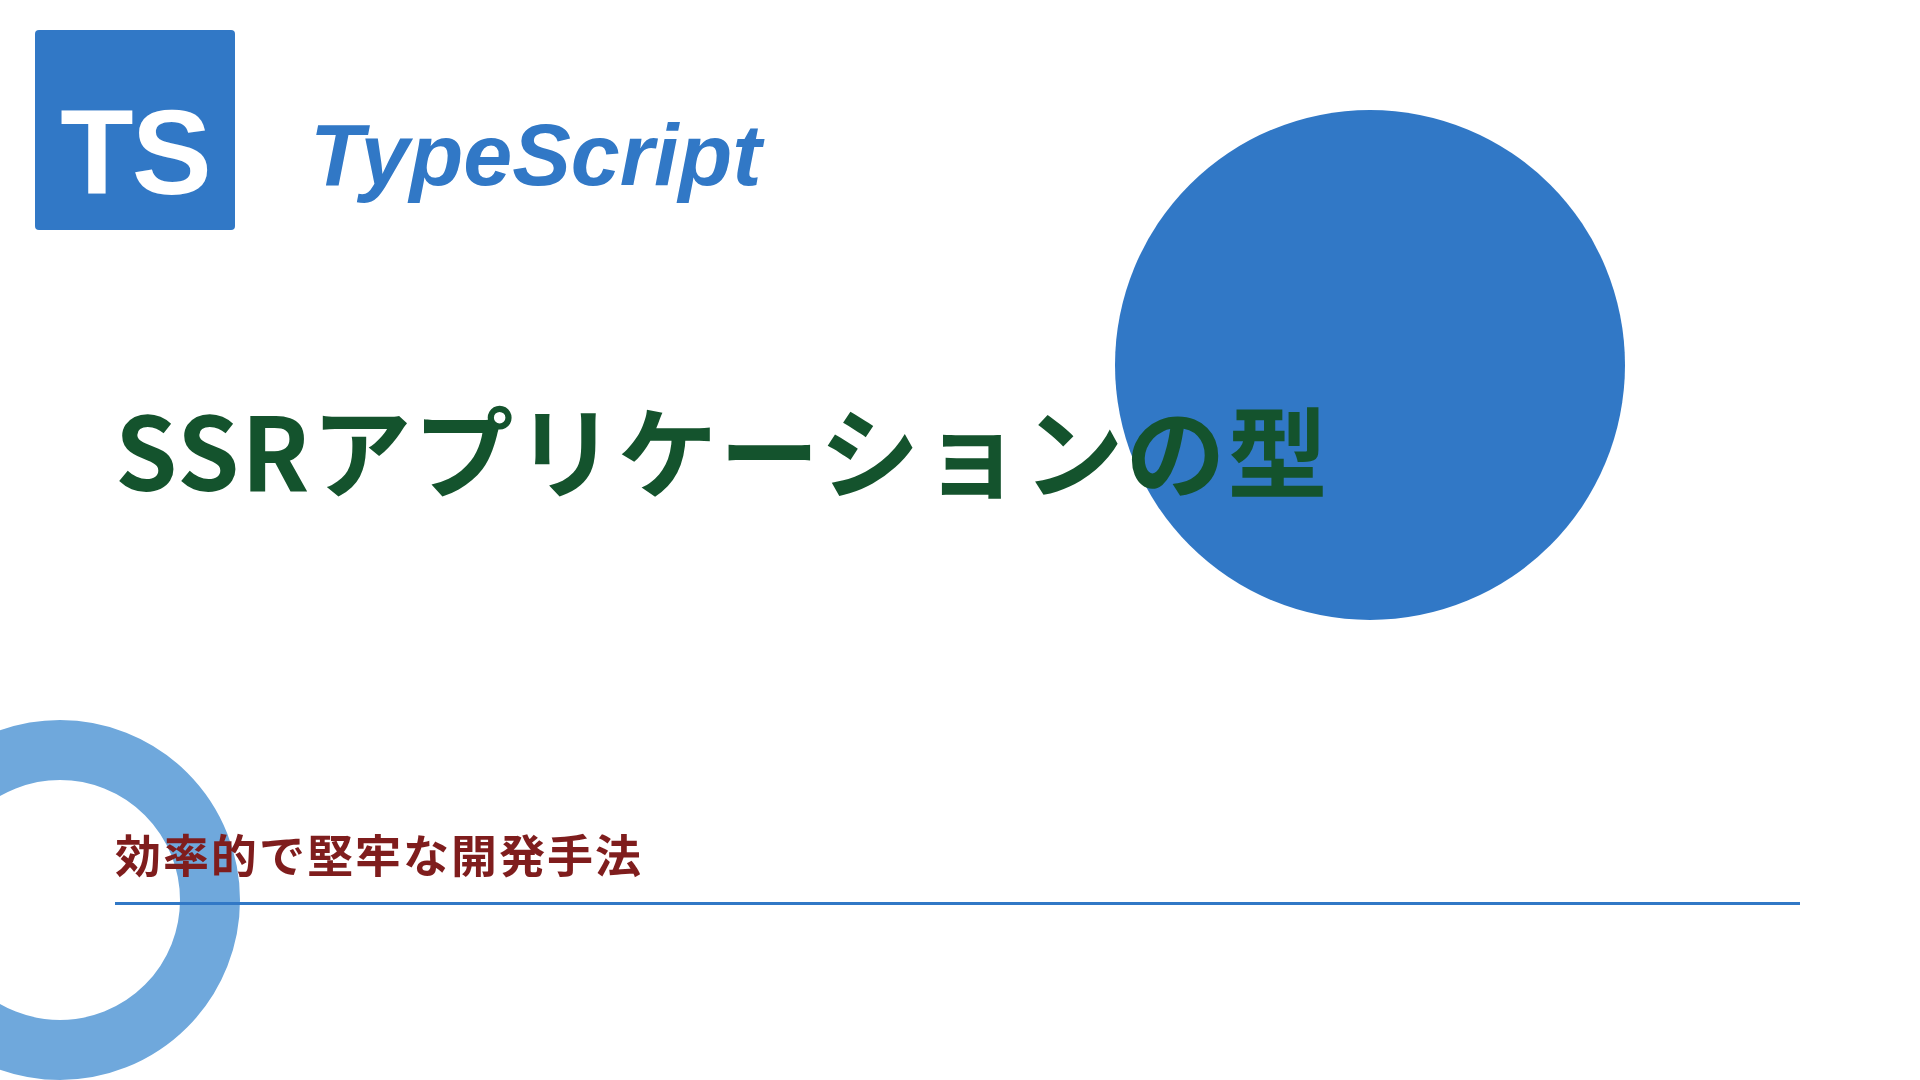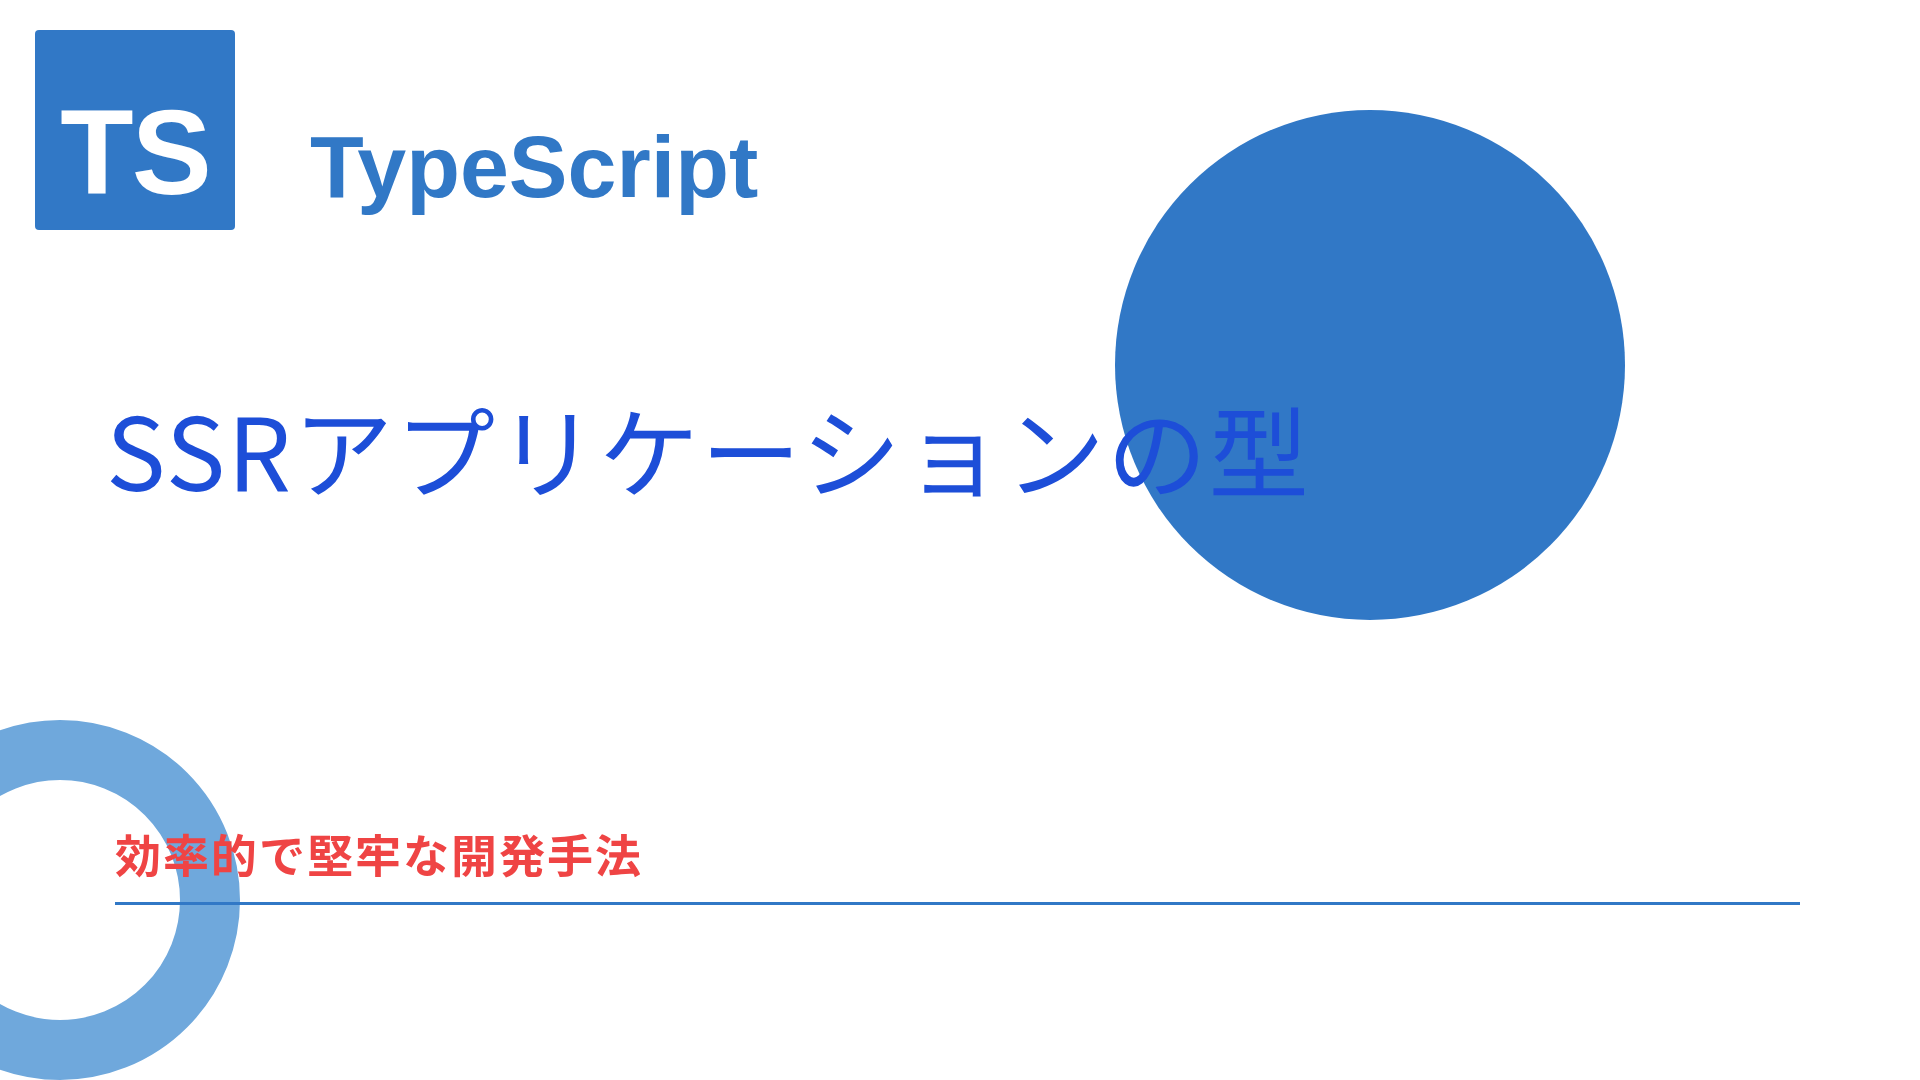--- a/index.html
+++ b/index.html
@@ -17,56 +17,57 @@
   .ts-logo-text {
     color: #fff;
     font-weight: 800;
     font-size: 120px;
     font-family: "Segoe UI", Arial, sans-serif;
     letter-spacing: -2px;
     line-height: 1;
   }
   .brand {
     position: absolute;
-    top: 116px; left: 310px;
+    top: 104px; left: 310px;
     color: #3178c6;
     font-size: 88px;
     font-weight: 600;
     font-family: "Comic Sans MS", "Segoe UI", cursive, sans-serif;
+    font-style: italic;
   }
   .big-circle {
     position: absolute;
     top: 110px; left: 1115px;
     width: 510px; height: 510px;
     background: #3178c6;
     border-radius: 50%;
   }
   .ring {
     position: absolute;
     left: -120px; top: 720px;
     width: 360px; height: 360px;
     border: 60px solid #6fa8dc;
     border-radius: 50%;
   }
   .title {
     position: absolute;
-    top: 370px; left: 106px;
+    top: 370px; left: 115px;
     width: 1400px;
     font-size: 100px;
-    font-weight: 400;
-    color: #1d4ed8;
+    font-weight: 700;
+    color: #14532d;
     line-height: 1.55;
     letter-spacing: 2px;
   }
   .subtitle {
     position: absolute;
     top: 820px; left: 115px;
     font-size: 46px;
     font-weight: 700;
-    color: #ef4444;
+    color: #7f1d1d;
     letter-spacing: 2px;
   }
   .underline {
     position: absolute;
     top: 902px; left: 115px;
     width: 1685px;
     height: 0;
     border-top: 3px solid #3178c6;
   }
 </style>

